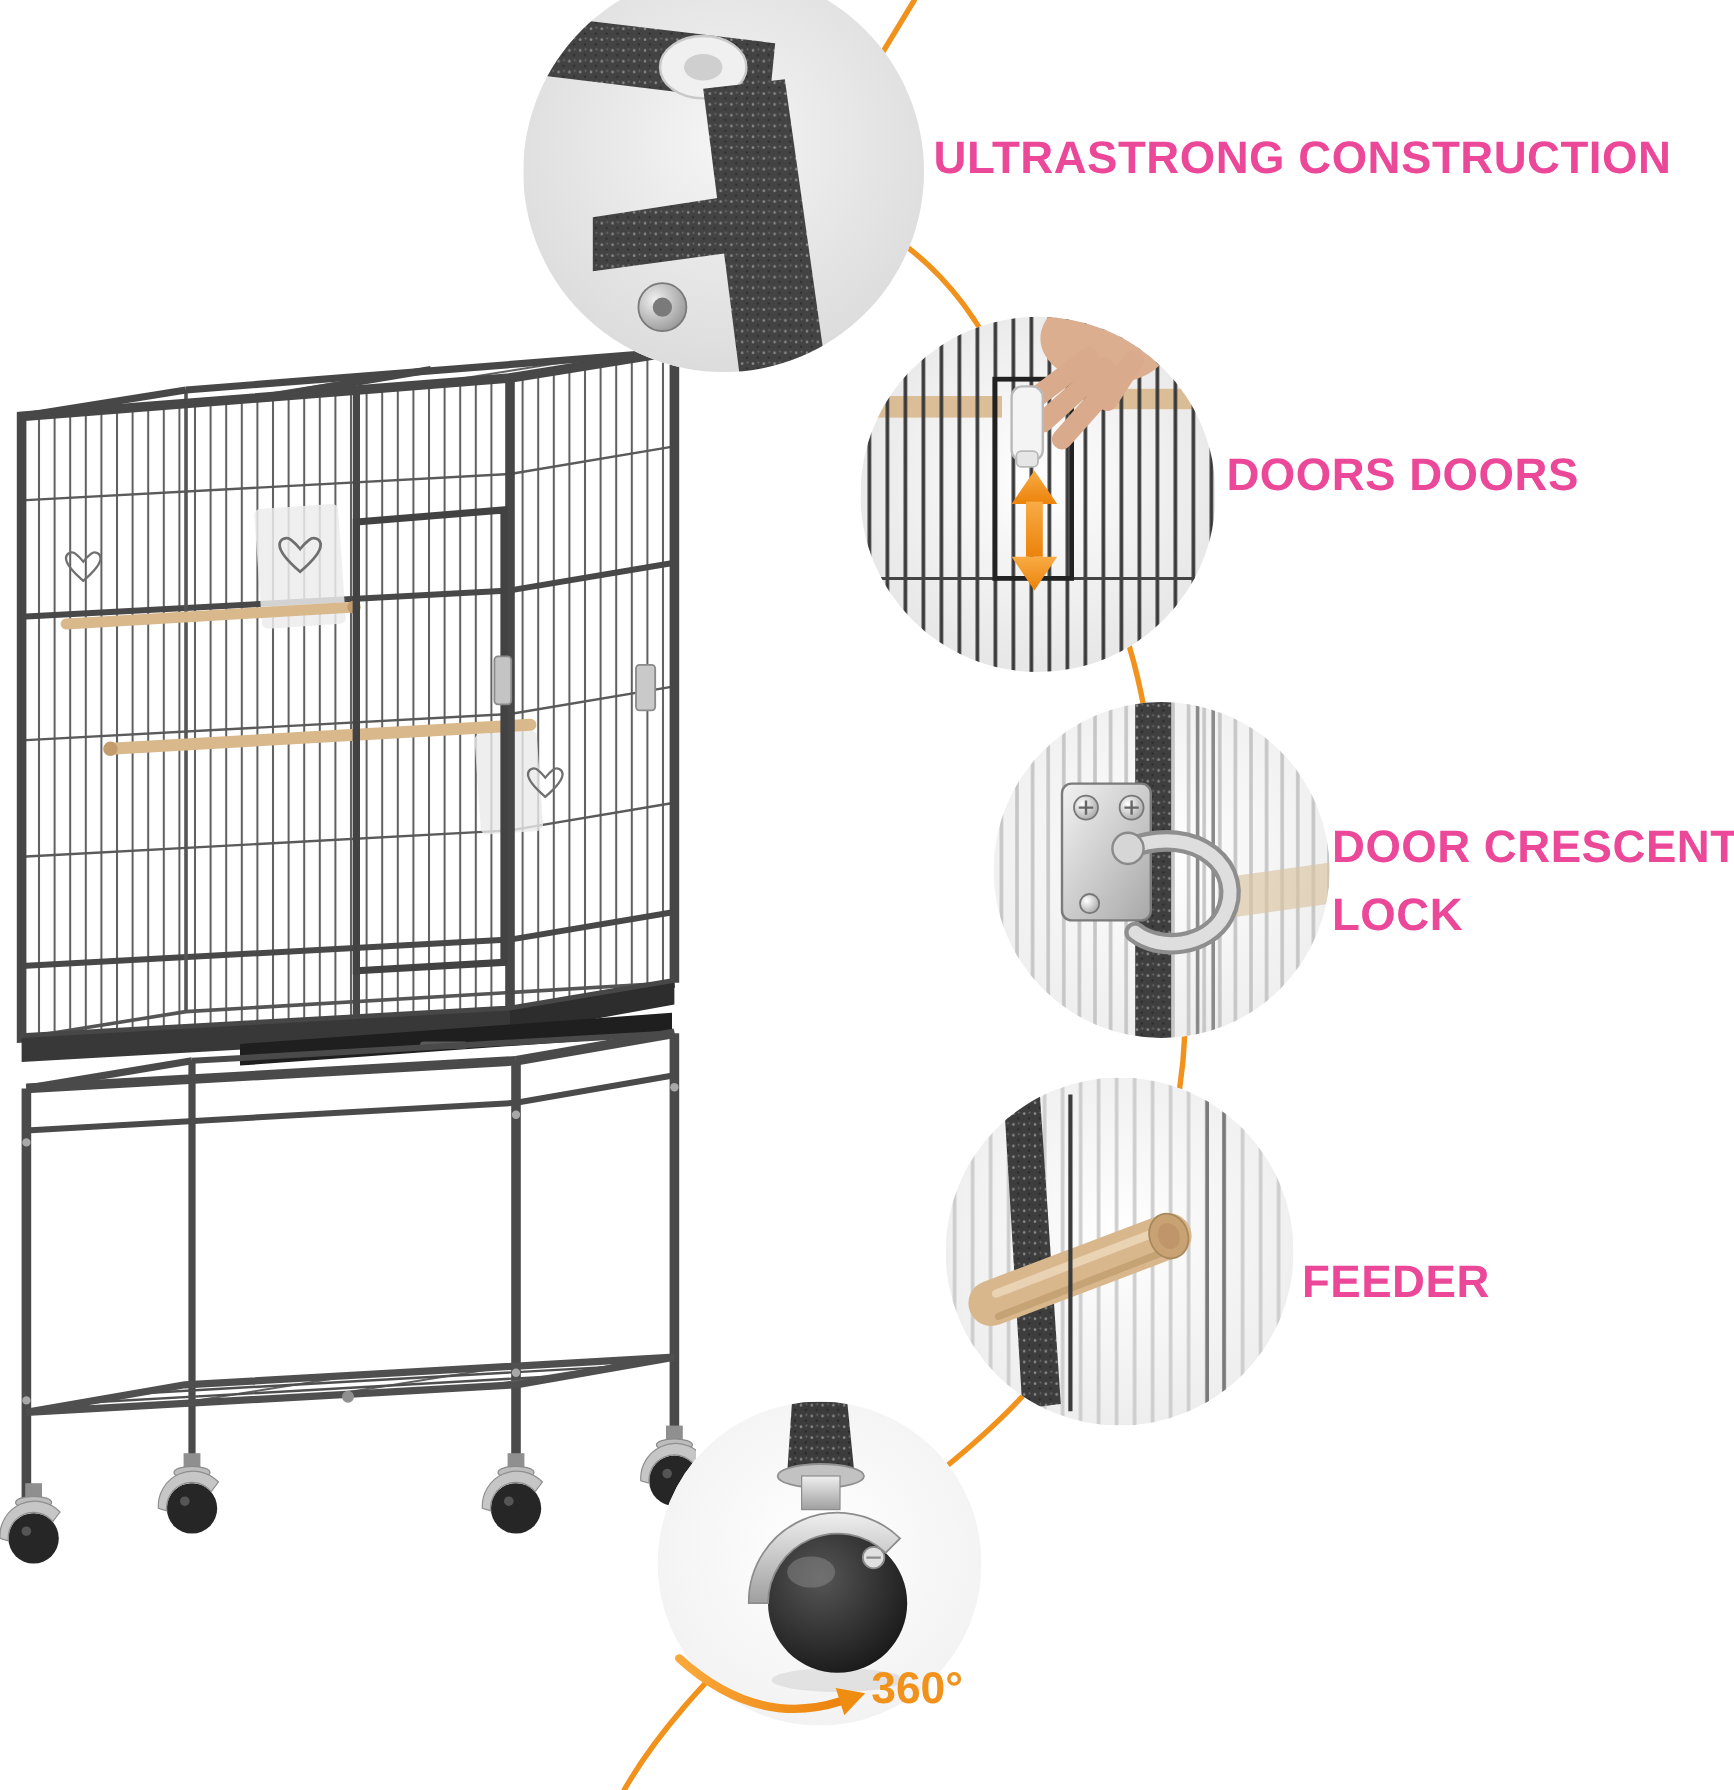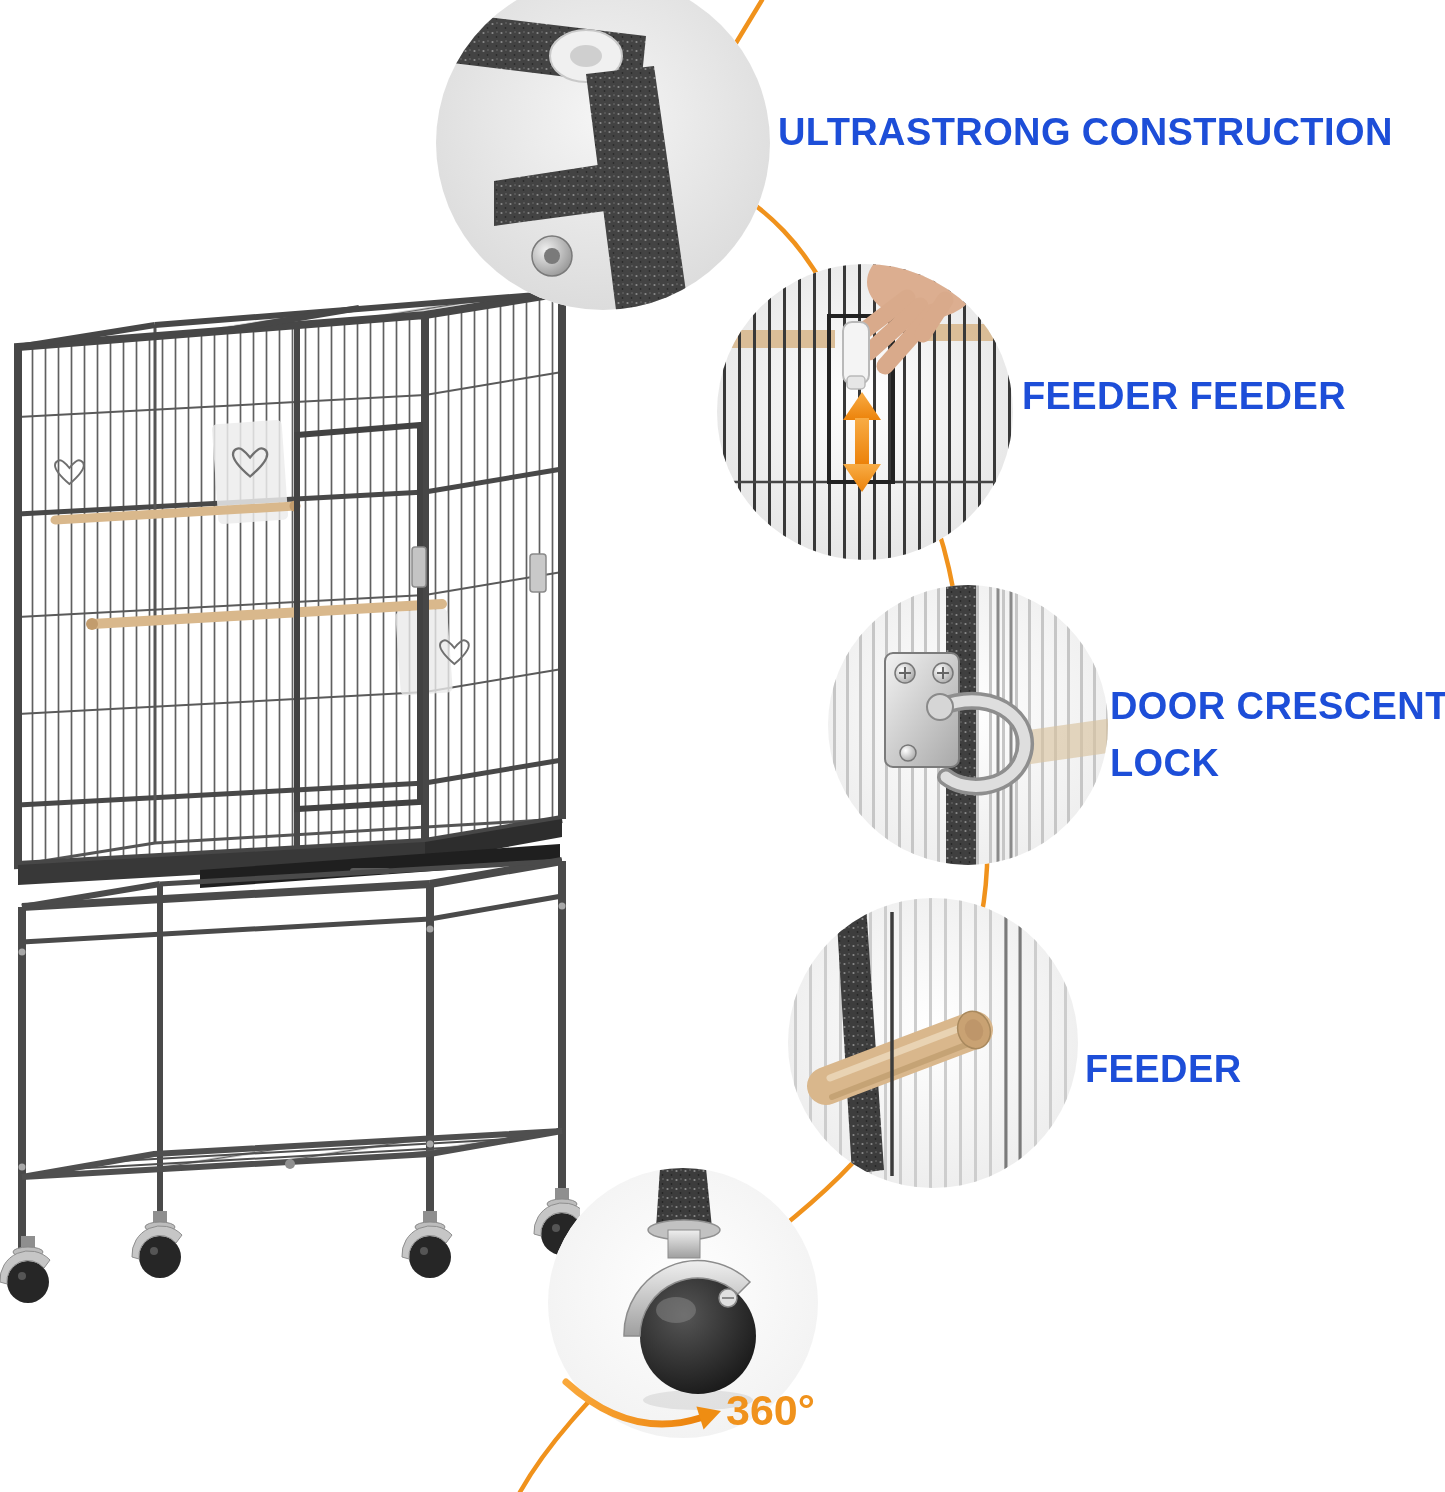--- a/index.html
+++ b/index.html
@@ -5,26 +5,26 @@
   *{margin:0;padding:0;box-sizing:border-box}
   html,body{background:#fff}
   #canvas{
     position:relative;width:1445px;height:1492px;background:#ffffff;
     overflow:hidden;font-family:"Liberation Sans",sans-serif;
   }
   .conn{position:absolute;left:0;top:0;pointer-events:none}
   .callout{position:absolute;border-radius:50%;overflow:hidden;background:#fff}
   .callout svg{display:block}
   .label{
-    position:absolute;color:#1d4ed8;font-size:38px;font-weight:600;
+    position:absolute;color:#ec4899;font-size:38px;font-weight:600;
     letter-spacing:.4px;line-height:1.5;white-space:nowrap;
   }
   .label.wrap{white-space:normal}
   .deg{
-    position:absolute;color:#f0921c;font-size:43px;font-weight:600;
+    position:absolute;color:#f0921c;font-size:37px;font-weight:600;
   }
 </style>
 </head>
 <body>
 
 <div id="canvas">
 
   <svg class="conn" width="1445" height="1492" viewBox="0 0 1445 1492">
     <g fill="none" stroke="#f0921c" stroke-width="4.5" stroke-linecap="round">
       <path d="M 762 0 L 722 66"></path>
@@ -352,20 +352,20 @@
           <stop offset="100%" stop-color="#ec830c"></stop>
       </linearGradient>
     </defs>
     <path d="M 14 14 Q 78 72 148 50" fill="none" stroke="url(#og6)" stroke-width="7" stroke-linecap="round"></path>
     <polygon points="169,43 151.6,61.4 144.4,38.6" fill="#ef8d12"></polygon>
   </svg>
   <span class="deg" style="left:726px;top:1386px">360°</span>
 
   <div class="label" style="left:778px;top:104px">ULTRASTRONG CONSTRUCTION</div>
 
-  <div class="label" style="left:1022px;top:368px">FEEDER FEEDER</div>
+  <div class="label" style="left:1022px;top:368px">DOORS DOORS</div>
 
   <div class="label wrap" style="left:1110px;top:678px;width:345px">DOOR CRESCENT LOCK</div>
 
   <div class="label" style="left:1085px;top:1041px">FEEDER</div>
 
 
 </div>
 
 </body></html>

